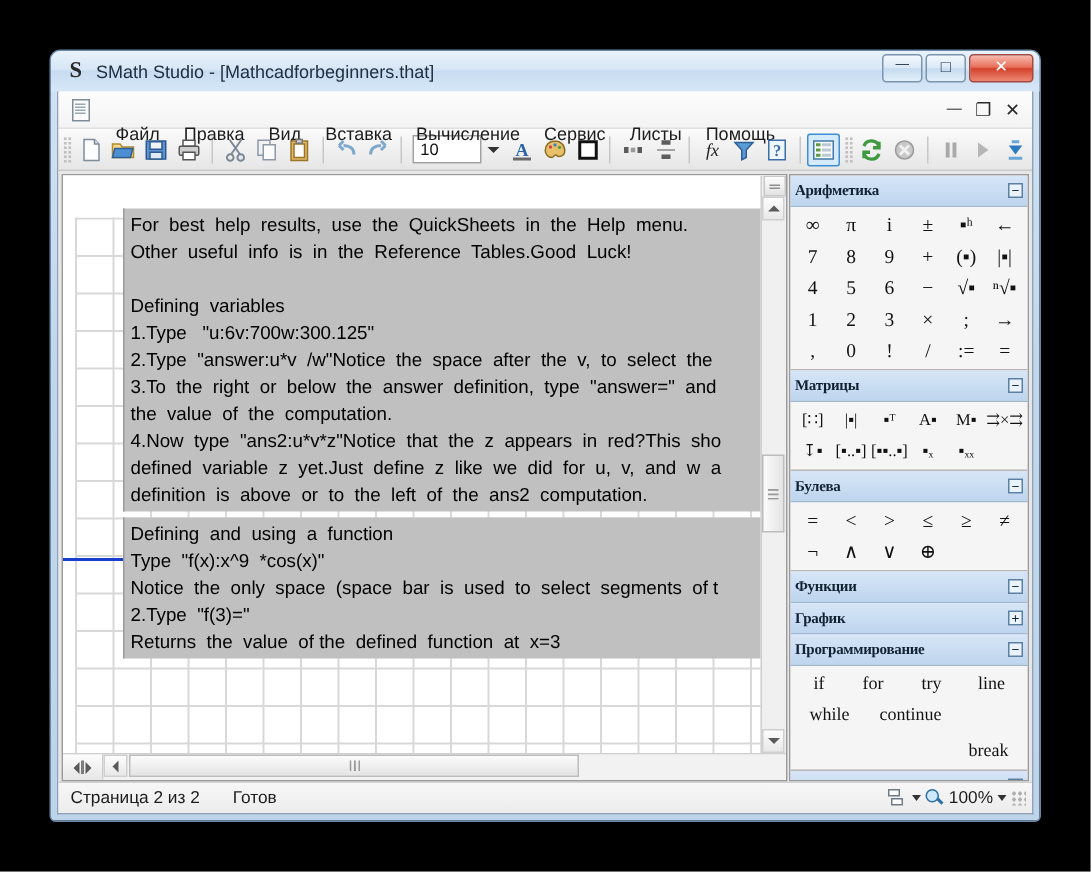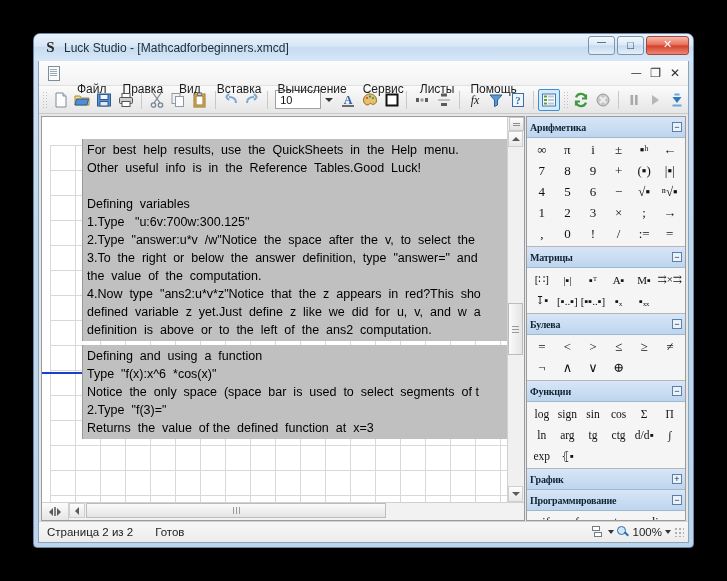--- a/index.html
+++ b/index.html
@@ -255,21 +255,21 @@
 </style>
 </head>
 <body>
 
 <div id="window">
 
   <div id="titlebar">
     <div class="app-logo">
       <span>S</span>
     </div>
-    <div id="title-text">Luck Studio - [Mathcadforbeginners.xmcd]</div>
+    <div id="title-text">SMath Studio - [Mathcadforbeginners.that]</div>
     <div class="caption-btns">
       <div class="cbtn">
         <span class="glyph" style="font-size:9px;transform:translateY(-4px);">—</span>
       </div>
       <div class="cbtn">
         <span class="glyph">□</span>
       </div>
       <div class="cbtn close">
         <span class="glyph">✕</span>
       </div>
@@ -491,21 +491,21 @@
 
 Defining  variables
 1.Type   "u:6v:700w:300.125"
 2.Type  "answer:u*v  /w"Notice  the  space  after  the  v,  to  select  the
 3.To  the  right  or  below  the  answer  definition,  type  "answer="  and
 the  value  of  the  computation.
 4.Now  type  "ans2:u*v*z"Notice  that  the  z  appears  in  red?This  sho
 defined  variable  z  yet.Just  define  z  like  we  did  for  u,  v,  and  w  a
 definition  is  above  or  to  the  left  of  the  ans2  computation.</div>
             <div id="textblock2">Defining  and  using  a  function
-Type  "f(x):x^6  *cos(x)"
+Type  "f(x):x^9  *cos(x)"
 Notice  the  only  space  (space  bar  is  used  to  select  segments  of t
 2.Type  "f(3)="
 Returns  the  value  of the  defined  function  at  x=3</div>
           </div>
 
           <div class="vscroll">
             <div class="split-top">
                 <i></i>
                 <i></i>
               </div>
@@ -609,36 +609,20 @@
           <div class="pk">¬</div>
           <div class="pk">∧</div>
           <div class="pk">∨</div>
           <div class="pk">⊕</div>
         </div>
 
         <div class="pal-head">
           <span class="pal-title">Функции</span>
           <span class="pal-toggle">−</span>
         </div>
-        <div class="pal-body pal-func">
-          <div class="pk">log</div>
-          <div class="pk">sign</div>
-          <div class="pk">sin</div>
-          <div class="pk">cos</div>
-          <div class="pk">Σ</div>
-          <div class="pk">Π</div>
-          <div class="pk">ln</div>
-          <div class="pk">arg</div>
-          <div class="pk">tg</div>
-          <div class="pk">ctg</div>
-          <div class="pk">d/d▪</div>
-          <div class="pk">∫</div>
-          <div class="pk">exp</div>
-          <div class="pk">⦃▪</div>
-        </div>
 
         <div class="pal-head">
           <span class="pal-title">График</span>
           <span class="pal-toggle">+</span>
         </div>
 
         <div class="pal-head">
           <span class="pal-title">Программирование</span>
           <span class="pal-toggle">−</span>
         </div>

